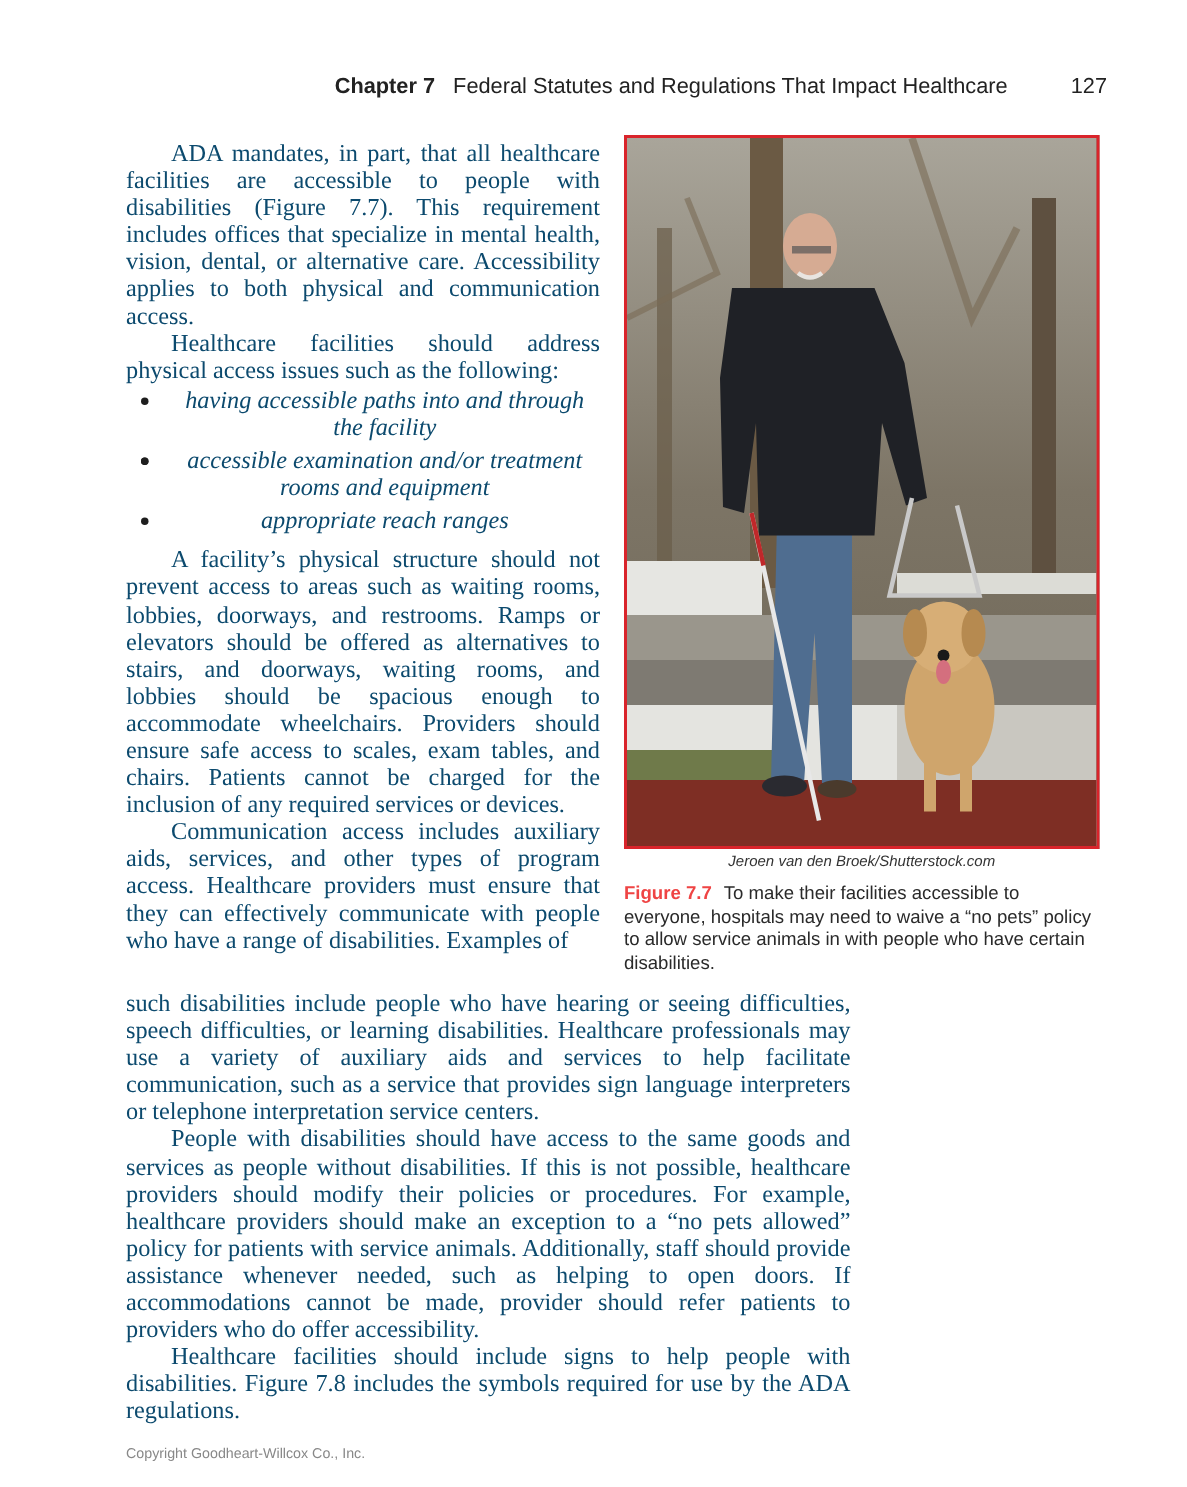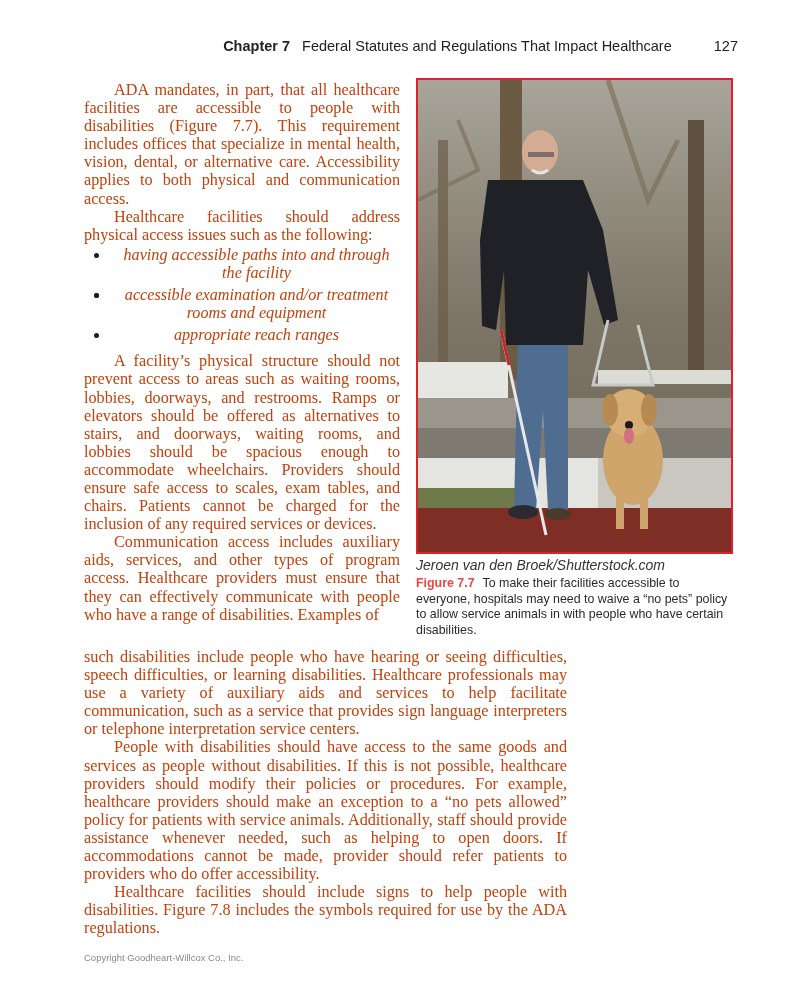--- a/index.html
+++ b/index.html
@@ -1,50 +1,50 @@
 <!DOCTYPE html>
 <html><head>
 <meta charset="utf-8">
 <style>
   html, body { margin: 0; padding: 0; background: #ffffff; }
   body { width: 791px; height: 991px; position: relative; overflow: hidden; }
-  .page { position: absolute; left: 0; top: 0; width: 791px; height: 770px; }
+  .page { position: absolute; left: 0; top: 12px; width: 791px; height: 770px; }
 
   .running-head {
     position: absolute; left: 0; top: 38px; width: 738px; text-align: right;
     font-family: "Liberation Sans", sans-serif; font-size: 14.5px; color: #222;
     white-space: nowrap;
   }
   .running-head .chap { font-weight: bold; margin-right: 8px; }
   .running-head .title { margin-right: 38px; }
   .running-head .pg { }
 
   .serif {
     font-family: "Liberation Serif", serif; font-size: 16.2px; line-height: 18.1px;
-    color: #c2410c;
+    color: #0c4a6e;
   }
   .col-narrow { position: absolute; left: 84px; width: 316px; text-align: justify; }
   .col-wide { position: absolute; left: 84px; width: 483px; text-align: justify; }
   p { margin: 0; }
   .indent { text-indent: 30px; }
 
   ul.bullets { list-style: none; margin: 2px 0 0 0; padding: 0; }
   ul.bullets li { position: relative; padding-left: 29px; margin-bottom: 4px; text-align: center; font-style: italic; }
   ul.bullets li .dot {
     position: absolute; left: 10px; top: 7px; width: 5px; height: 5px;
     background: #1e1e1e; border-radius: 50%;
   }
 
   .figure {
     position: absolute; left: 416px; top: 78px; width: 313px; height: 472px;
     border: 2px solid #d9242b; overflow: hidden; background: #8a8378;
   }
   .credit {
-    position: absolute; left: 416px; top: 557px; width: 317px; text-align: left;
-    font-family: "Liberation Sans", sans-serif; font-style: italic; font-size: 14px; color: #333;
+    position: absolute; left: 416px; top: 557px; width: 317px; text-align: center;
+    font-family: "Liberation Sans", sans-serif; font-style: italic; font-size: 10px; color: #333;
   }
   .caption {
     position: absolute; left: 416px; top: 576px; width: 320px;
     font-family: "Liberation Sans", sans-serif; font-size: 12.4px; line-height: 15.6px; color: #2a2a2a;
   }
   .caption .fig-label { color: #ef4444; font-weight: bold; margin-right: 8px; }
 
   .copyright {
     position: absolute; left: 84px; top: 952px;
     font-family: "Liberation Sans", sans-serif; font-size: 9.5px; color: #888;

